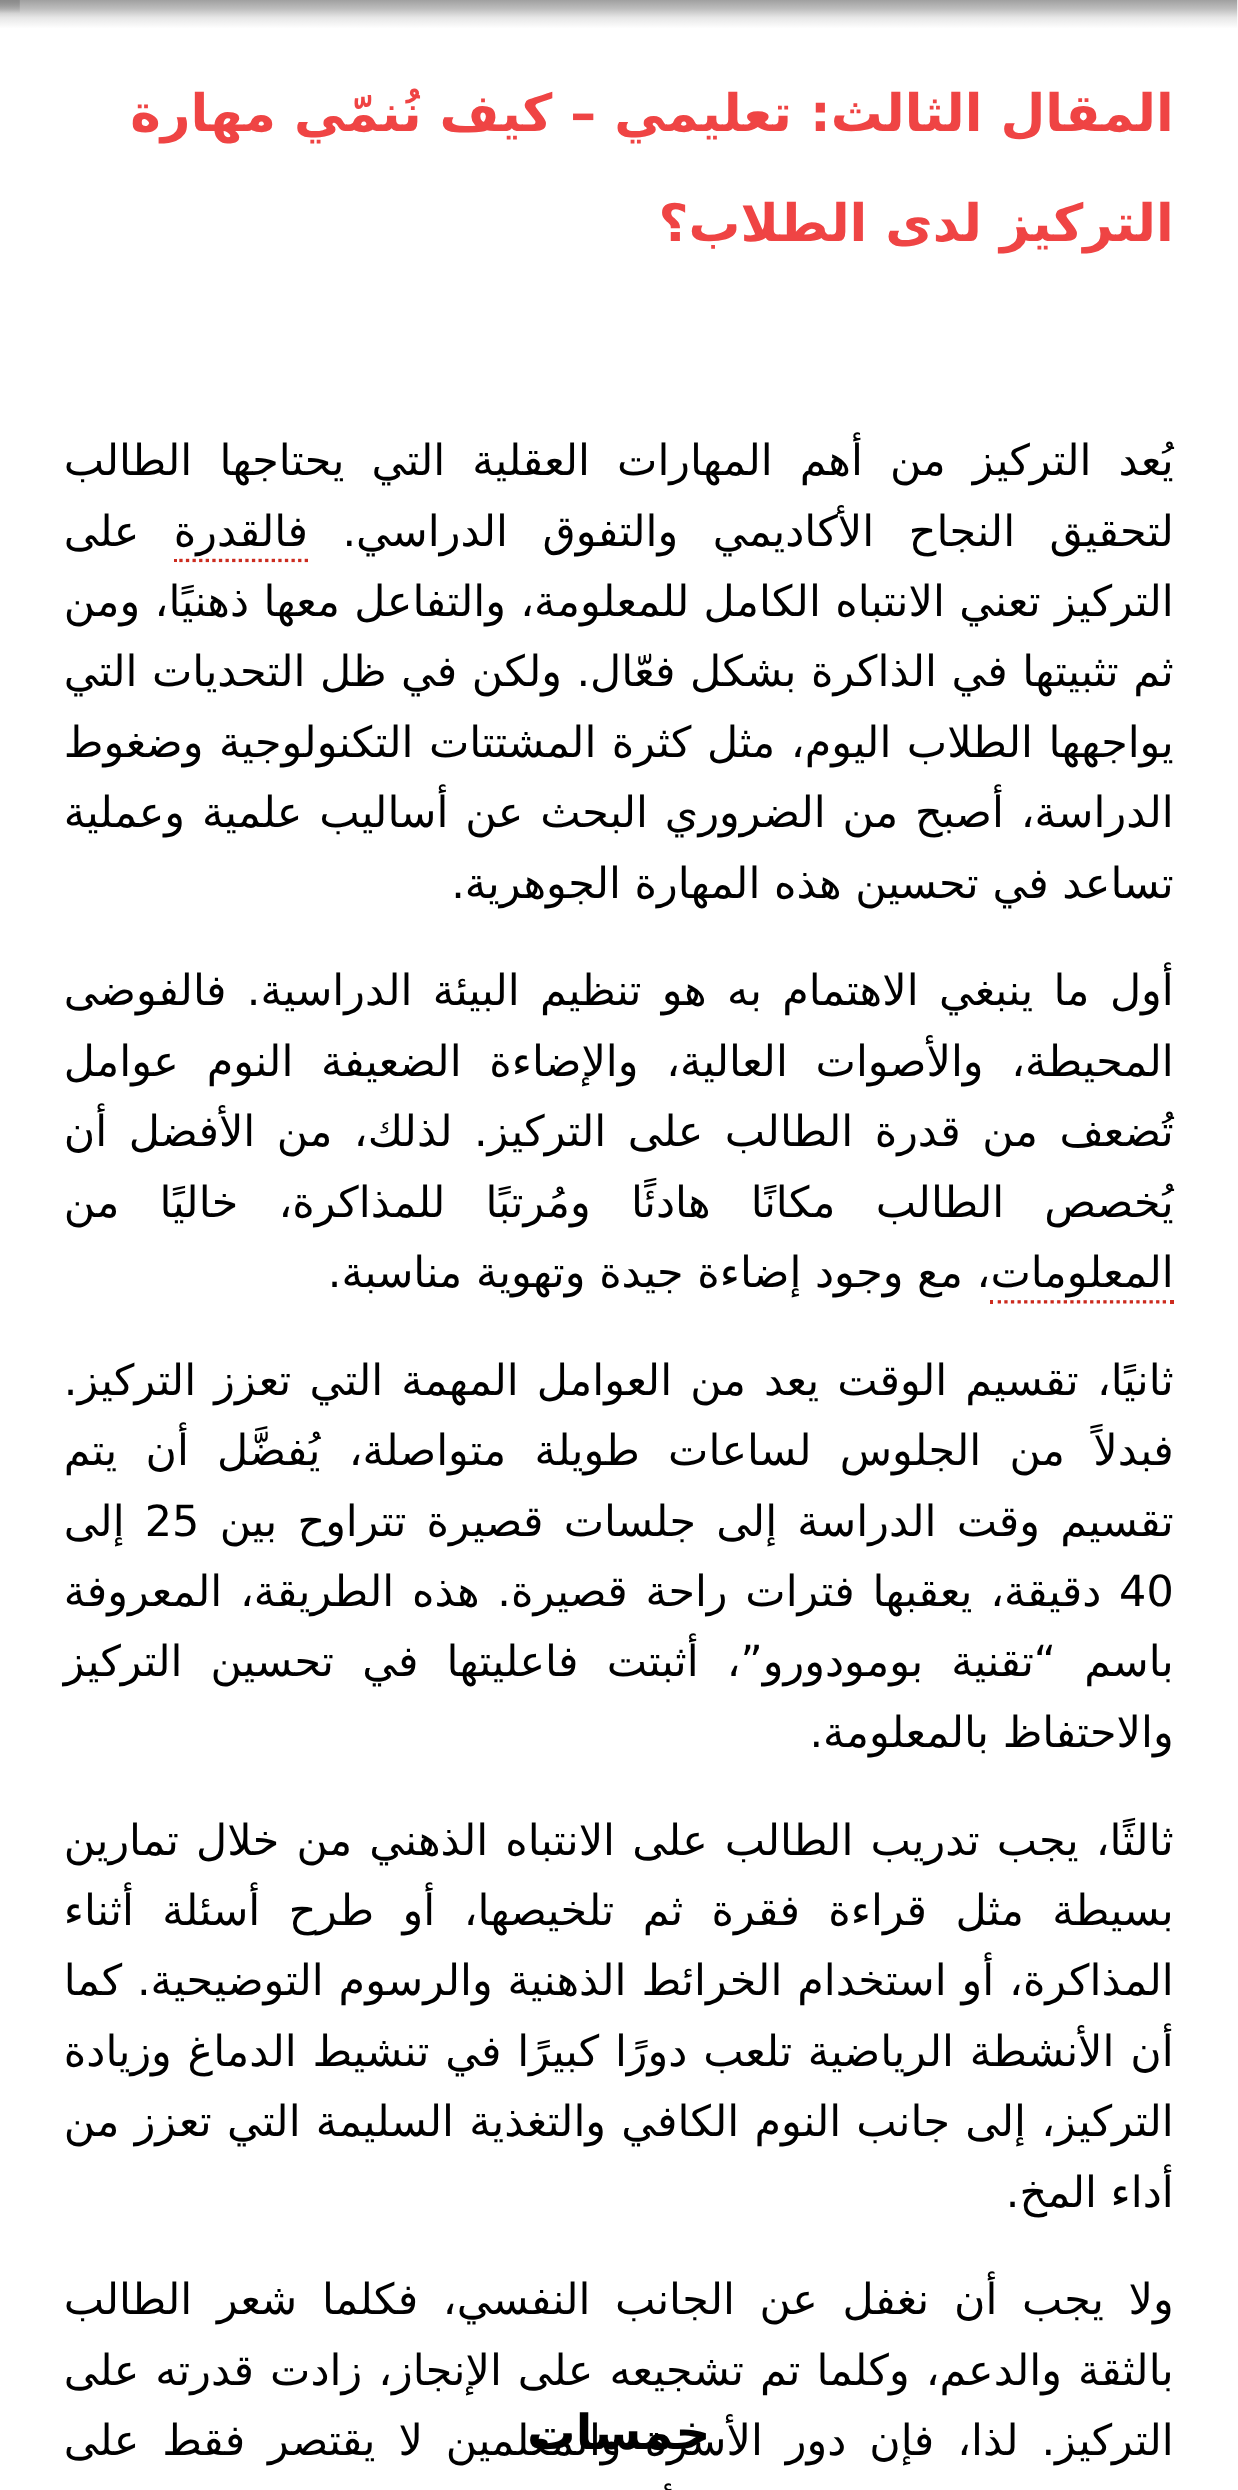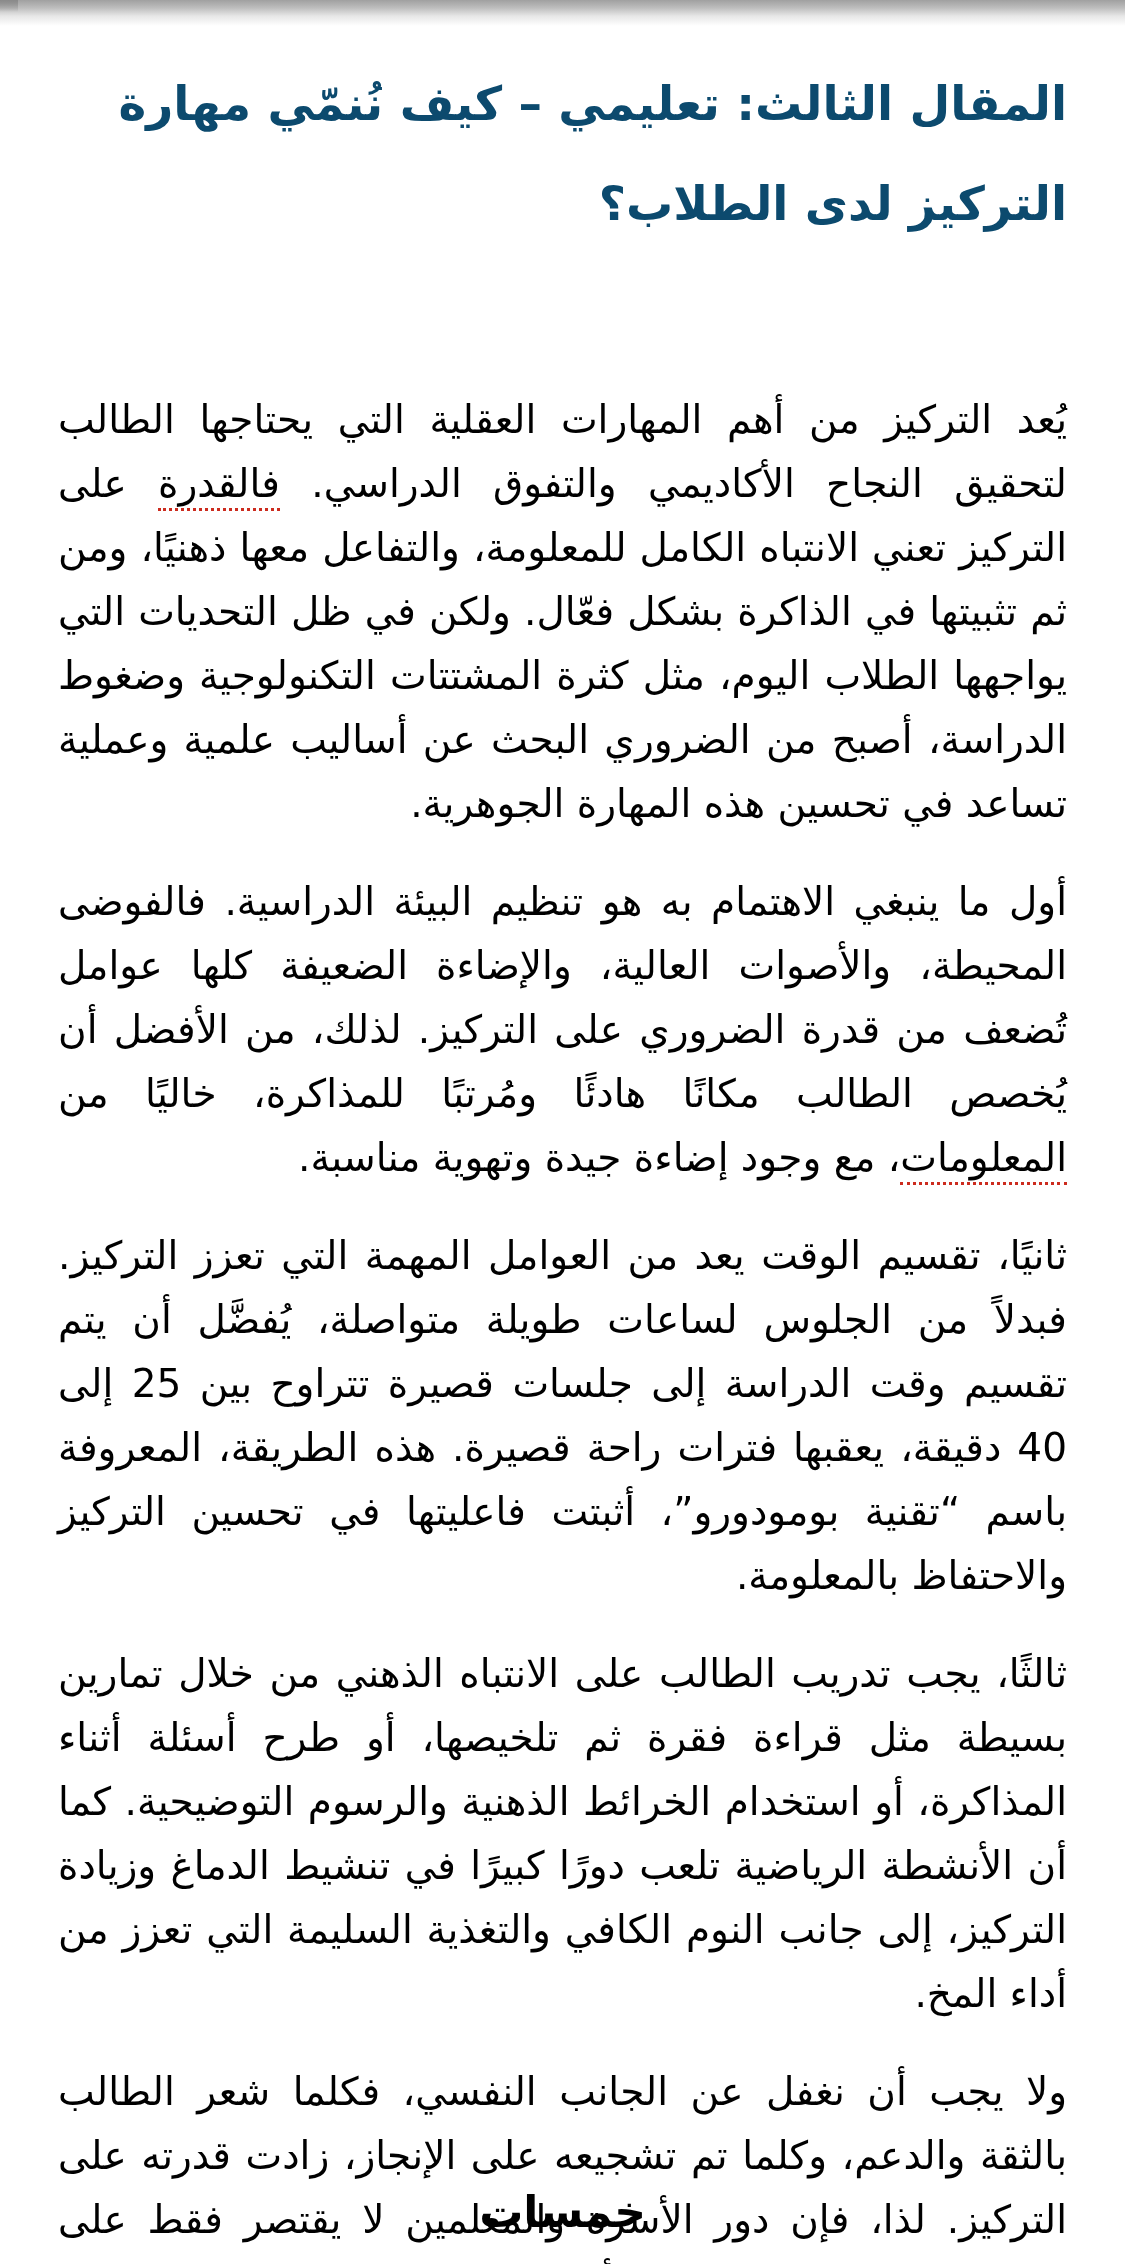--- a/index.html
+++ b/index.html
@@ -33,21 +33,21 @@
     width: 18px; height: 12px;
     background: linear-gradient(180deg, #8a8a8a 0%, rgba(138,138,138,0) 100%);
   }
   .title {
     margin: 0;
     padding: 54px 58px 0 58px;
     font-size: 47px;
     font-weight: 700;
     line-height: 100px;
     text-align: right;
-    color: #0c4a6e;
+    color: #ef4444;
   }
   .content {
     margin-top: 134px;
     padding: 0 58px;
     font-size: 39px;
     line-height: 64px;
     text-align: justify;
     text-align-last: right;
   }
   .para {
@@ -72,20 +72,20 @@
 <body>
 
 <div class="page">
   <div class="top-shadow"></div>
   <div class="corner-shade"></div>
 
   <h1 class="title">المقال الثالث: تعليمي – كيف نُنمّي مهارة التركيز لدى الطلاب؟</h1>
 
   <div class="content" id="paragraphs">
       <p class="para"><span>يُعد التركيز من أهم المهارات العقلية التي يحتاجها الطالب لتحقيق النجاح الأكاديمي والتفوق الدراسي. </span><span class="misspelled" style="border-bottom-color: rgb(204, 43, 30);">فالقدرة</span><span> على التركيز تعني الانتباه الكامل للمعلومة، والتفاعل معها ذهنيًا، ومن ثم تثبيتها في الذاكرة بشكل فعّال. ولكن في ظل التحديات التي يواجهها الطلاب اليوم، مثل كثرة المشتتات التكنولوجية وضغوط الدراسة، أصبح من الضروري البحث عن أساليب علمية وعملية تساعد في تحسين هذه المهارة الجوهرية.</span></p>
-      <p class="para"><span>أول ما ينبغي الاهتمام به هو تنظيم البيئة الدراسية. فالفوضى المحيطة، والأصوات العالية، والإضاءة الضعيفة كلها عوامل تُضعف من قدرة الضروري على التركيز. لذلك، من الأفضل أن يُخصص الطالب مكانًا هادئًا ومُرتبًا للمذاكرة، خاليًا من </span><span class="misspelled" style="border-bottom-color: rgb(204, 43, 30);">المعلومات</span><span>، مع وجود إضاءة جيدة وتهوية مناسبة.</span></p>
+      <p class="para"><span>أول ما ينبغي الاهتمام به هو تنظيم البيئة الدراسية. فالفوضى المحيطة، والأصوات العالية، والإضاءة الضعيفة النوم عوامل تُضعف من قدرة الطالب على التركيز. لذلك، من الأفضل أن يُخصص الطالب مكانًا هادئًا ومُرتبًا للمذاكرة، خاليًا من </span><span class="misspelled" style="border-bottom-color: rgb(204, 43, 30);">المعلومات</span><span>، مع وجود إضاءة جيدة وتهوية مناسبة.</span></p>
       <p class="para"><span>ثانيًا، تقسيم الوقت يعد من العوامل المهمة التي تعزز التركيز. فبدلاً من الجلوس لساعات طويلة متواصلة، يُفضَّل أن يتم تقسيم وقت الدراسة إلى جلسات قصيرة تتراوح بين 25 إلى 40 دقيقة، يعقبها فترات راحة قصيرة. هذه الطريقة، المعروفة باسم “تقنية بومودورو”، أثبتت فاعليتها في تحسين التركيز والاحتفاظ بالمعلومة.</span></p>
       <p class="para"><span>ثالثًا، يجب تدريب الطالب على الانتباه الذهني من خلال تمارين بسيطة مثل قراءة فقرة ثم تلخيصها، أو طرح أسئلة أثناء المذاكرة، أو استخدام الخرائط الذهنية والرسوم التوضيحية. كما أن الأنشطة الرياضية تلعب دورًا كبيرًا في تنشيط الدماغ وزيادة التركيز، إلى جانب النوم الكافي والتغذية السليمة التي تعزز من أداء المخ.</span></p>
       <p class="para"><span>ولا يجب أن نغفل عن الجانب النفسي، فكلما شعر الطالب بالثقة والدعم، وكلما تم تشجيعه على الإنجاز، زادت قدرته على التركيز. لذا، فإن دور الأسرة والمعلمين لا يقتصر فقط على توفير المعلومات، بل يشمل أيضًا بناء بيئة إيجابية محفزة تساعد على تنمية المهارات العقلية ومنها التركيز</span></p>
     </div>
 
   <div class="watermark" style="color: #000000;">خمسات</div>
 </div>
 
 </body></html>

